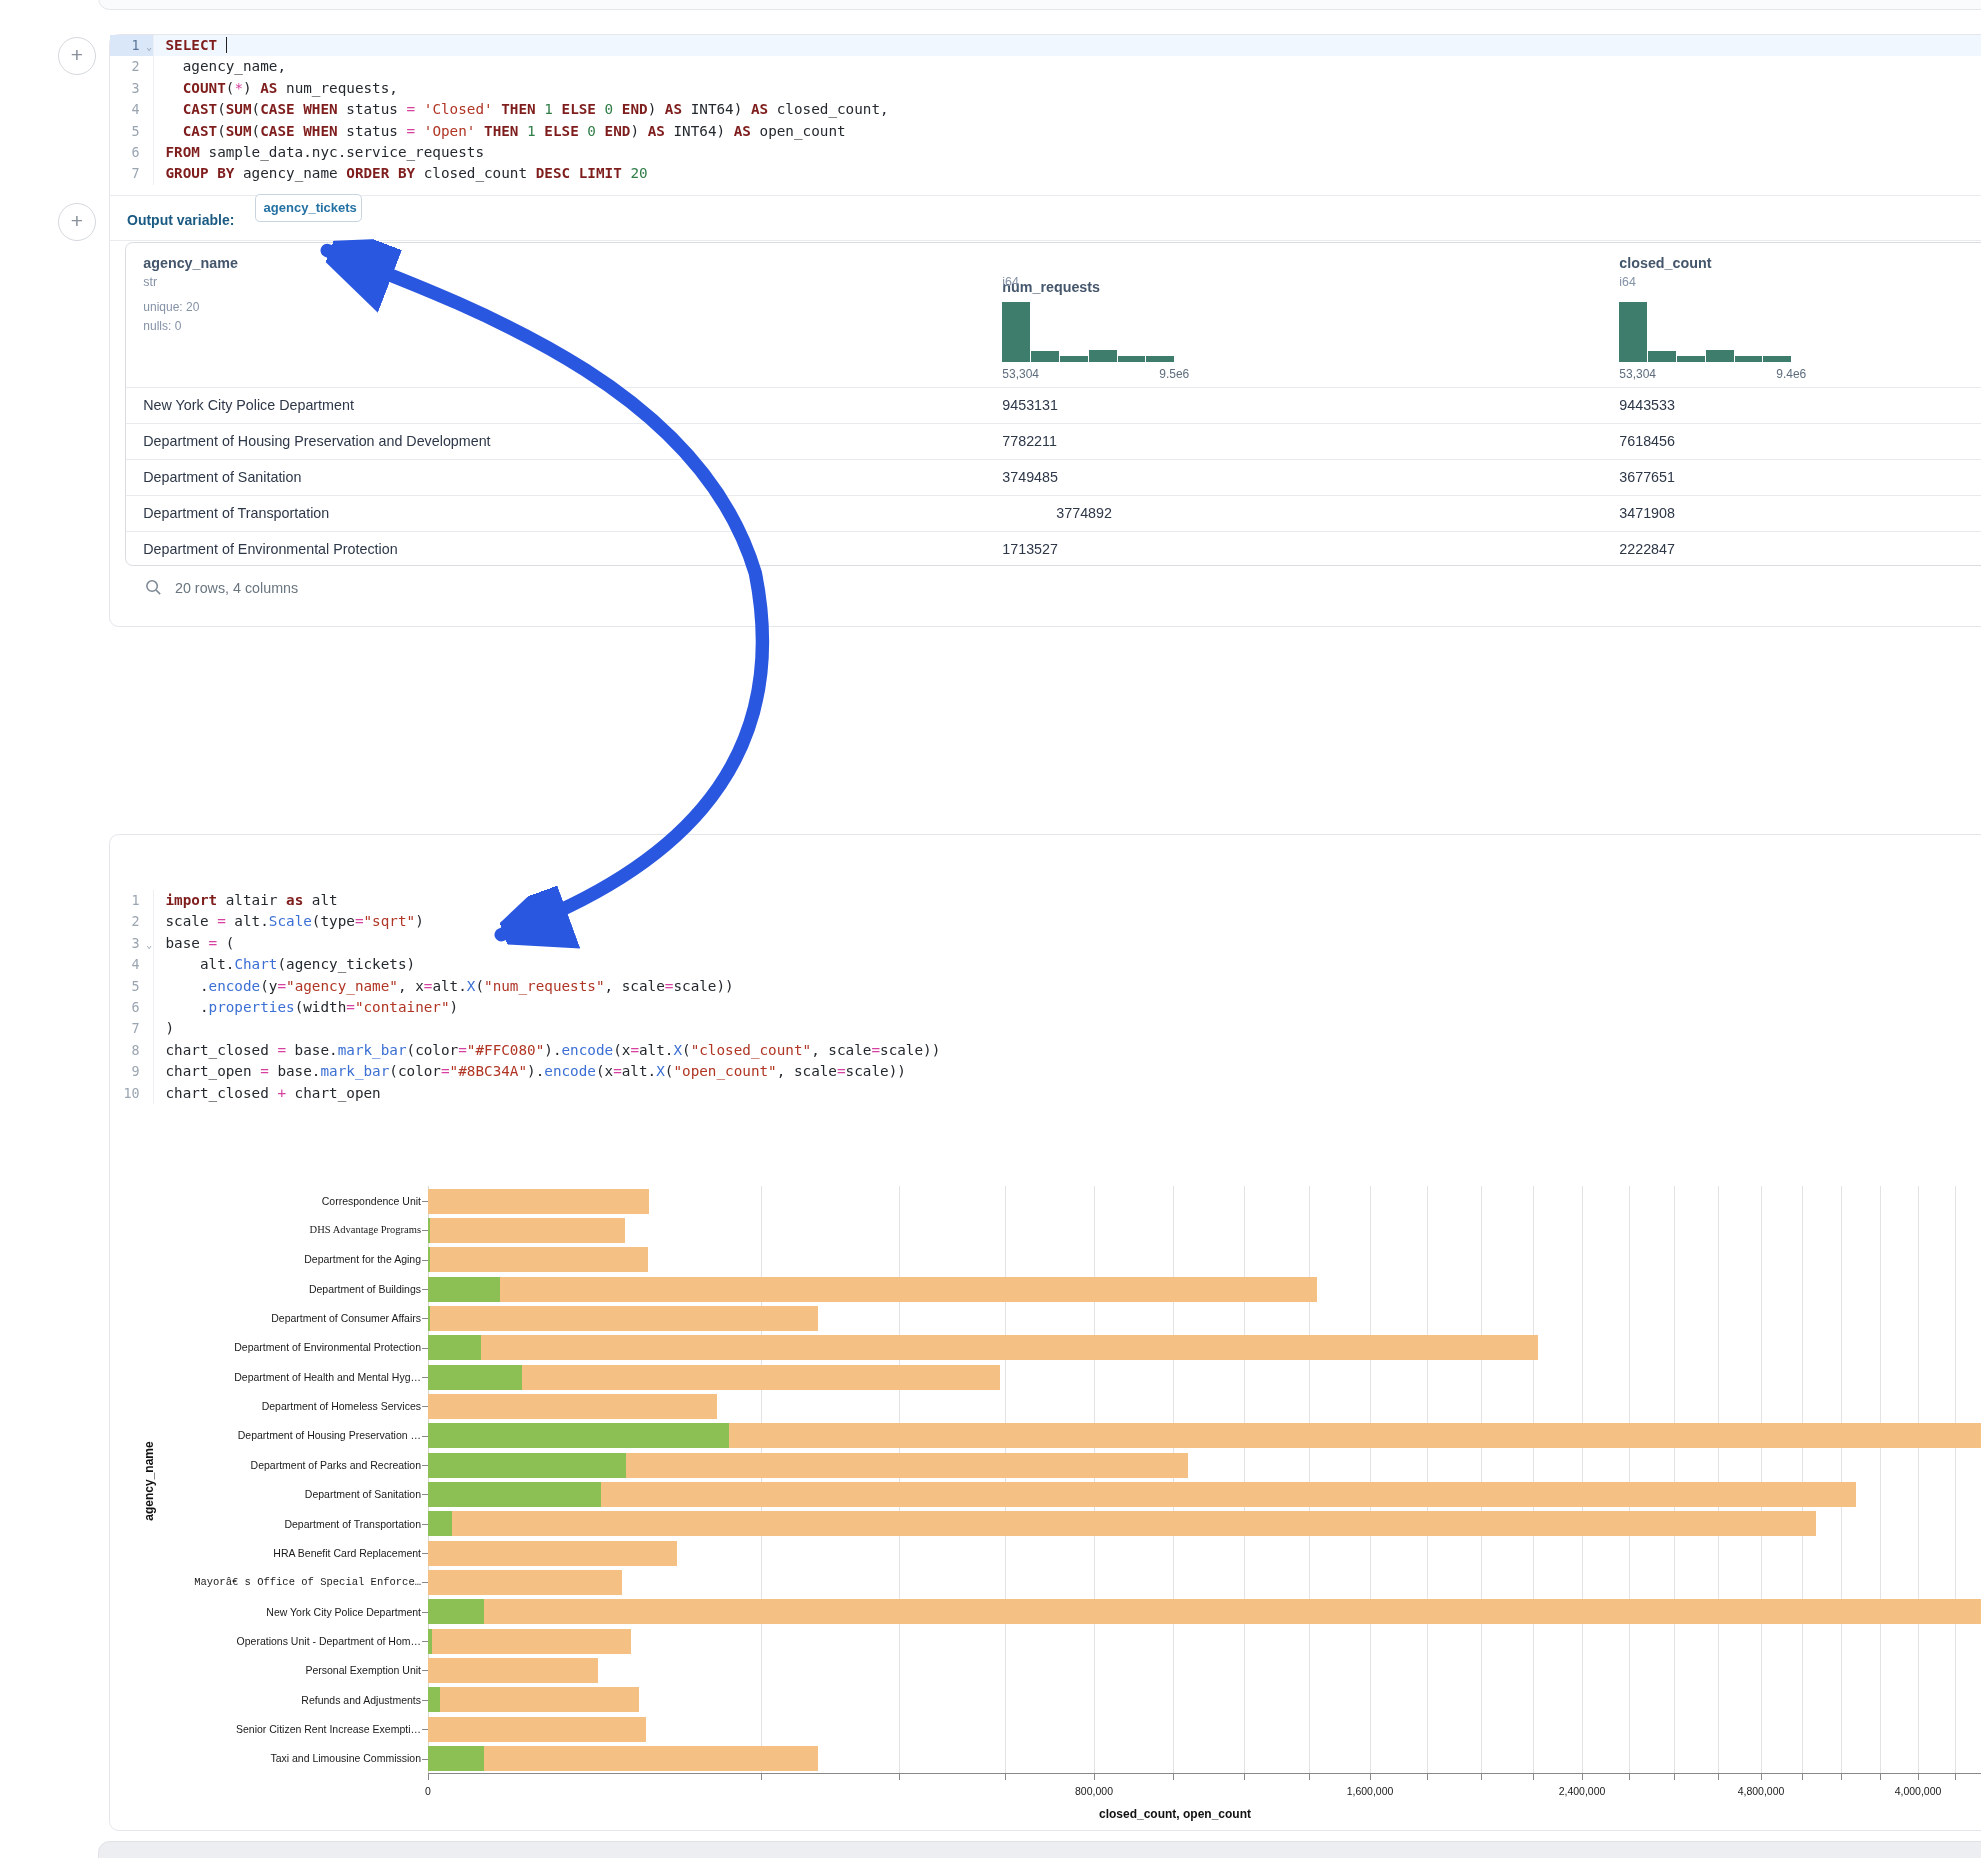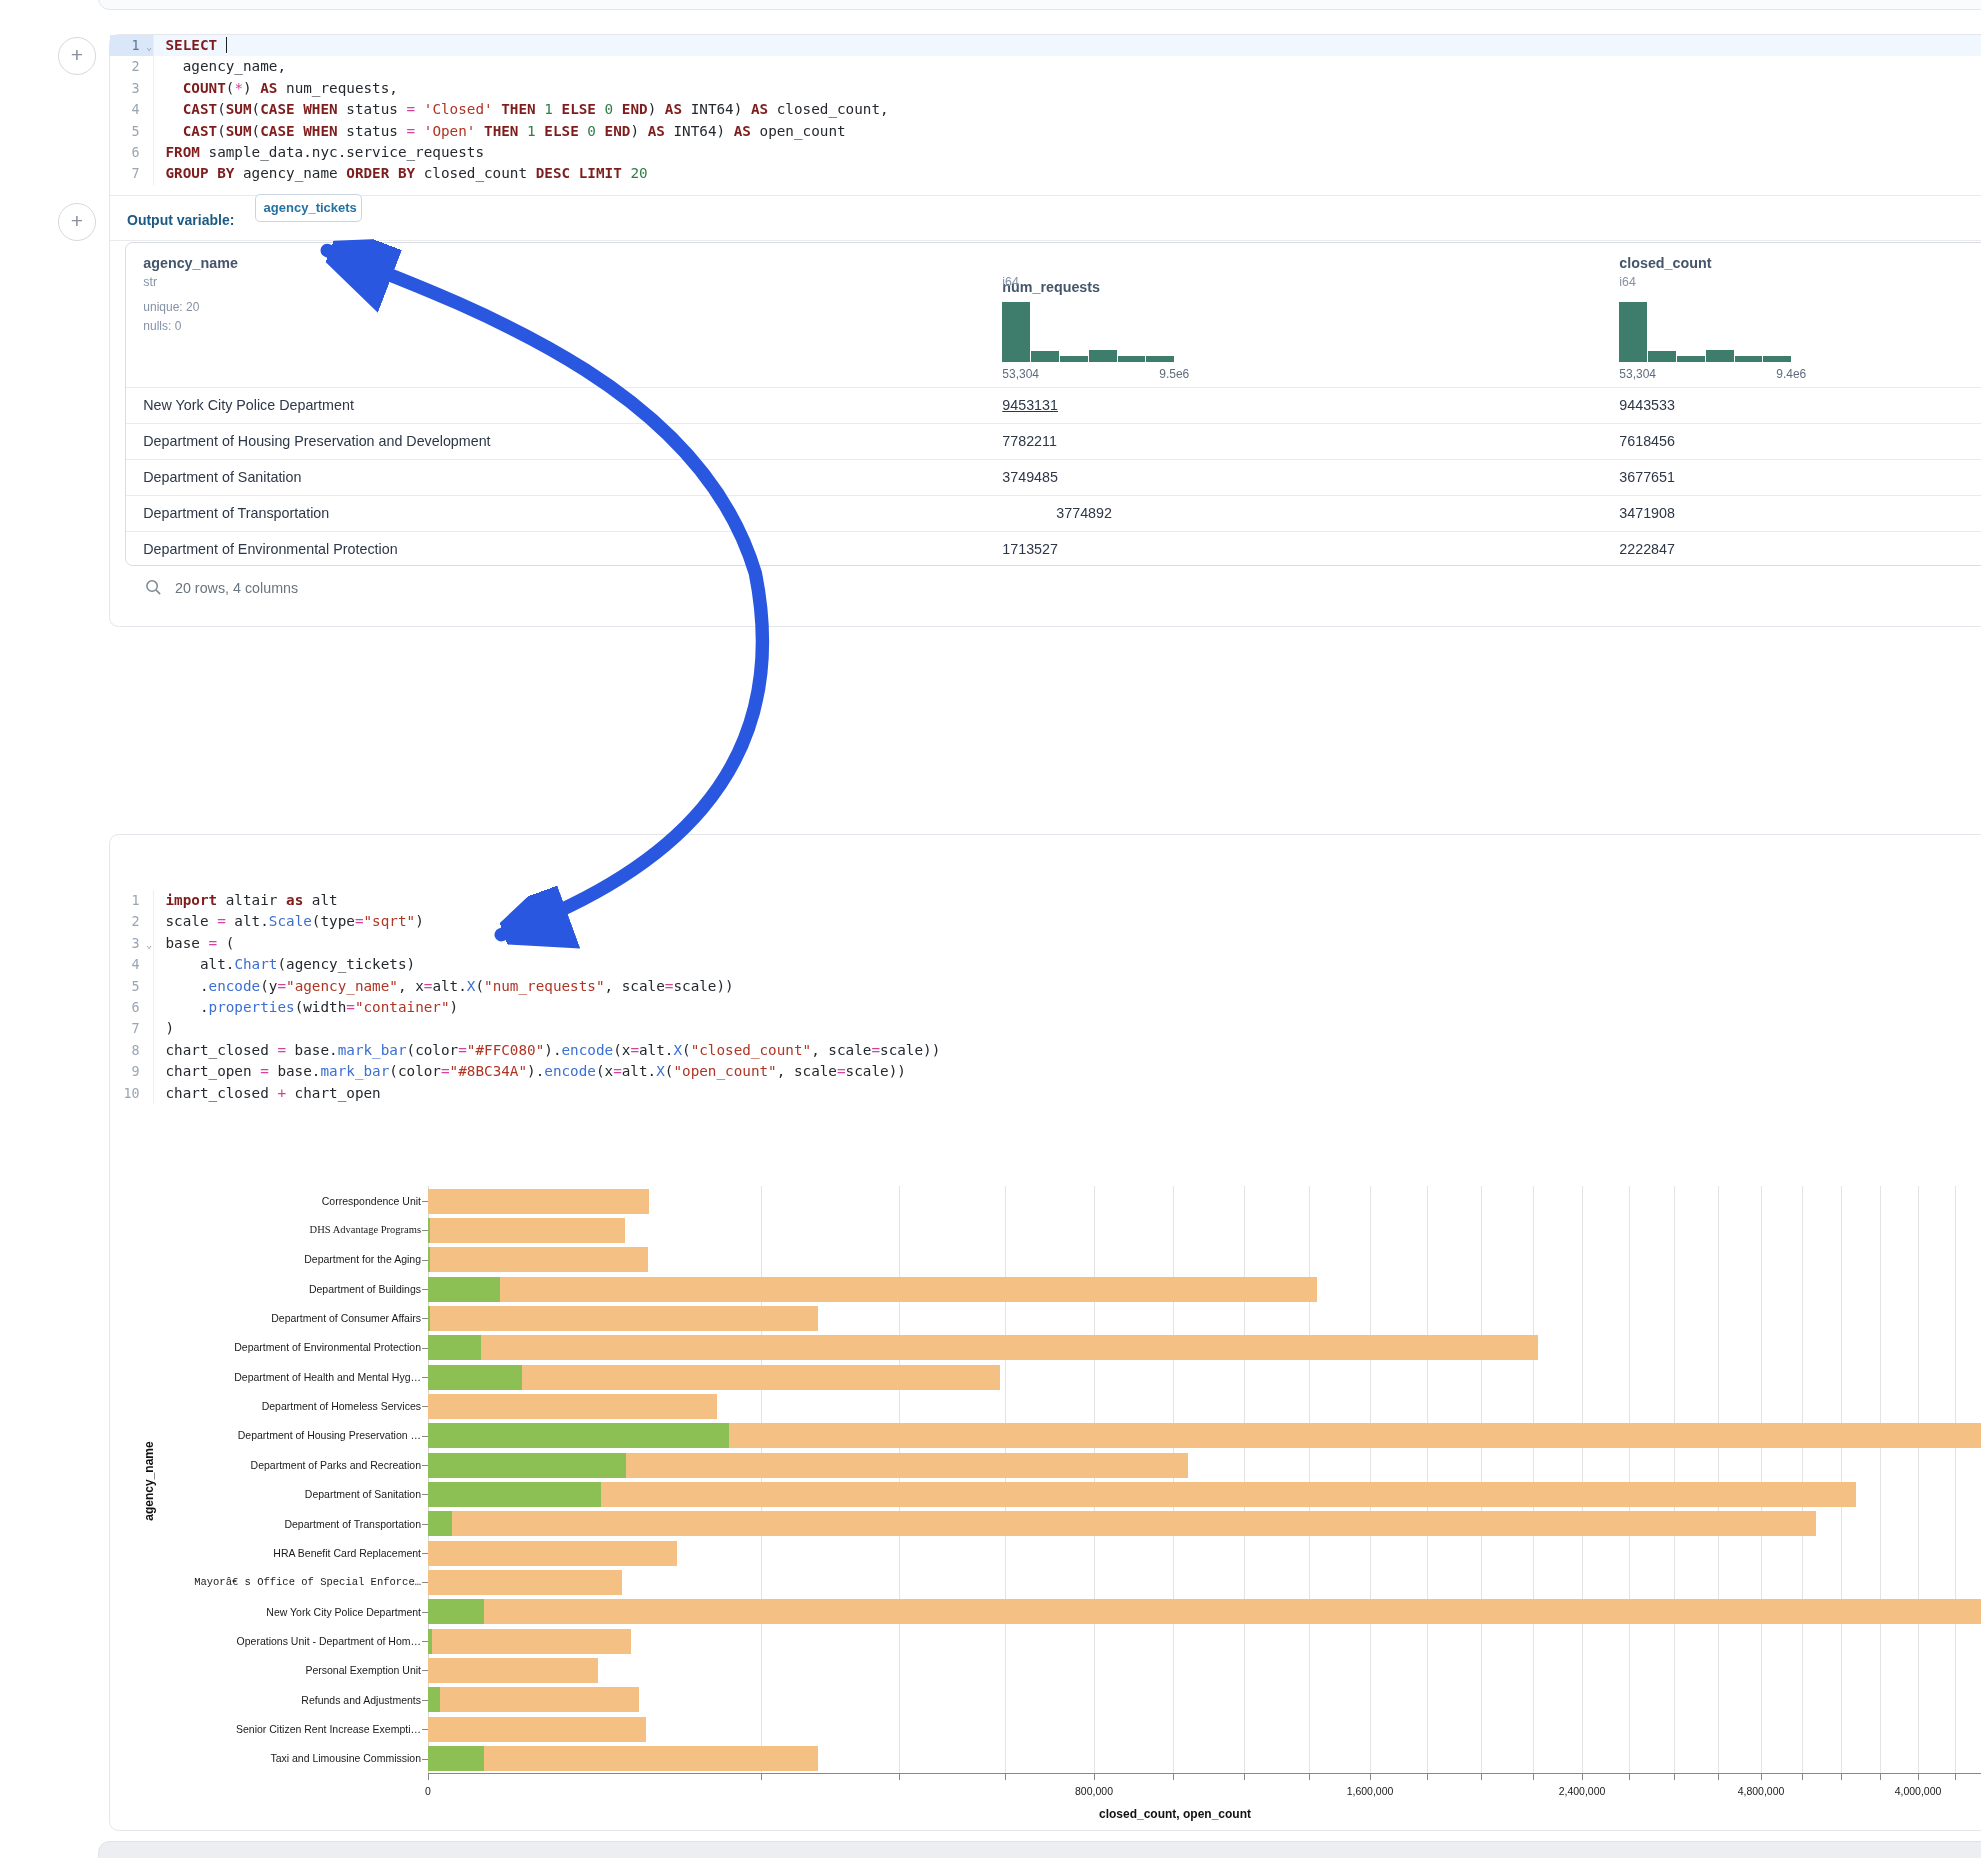--- a/index.html
+++ b/index.html
@@ -115,21 +115,21 @@
           <div style="height: 5.7px; background: rgb(62, 125, 108);"></div>
         </div>
         <div class="hist-lab" style="left: 1493px; top: 124px; width: 187px;">
           <span>53,304</span>
           <span>9.4e6</span>
         </div>
       </div>
     <div class="t-sep" style="top:144px;"></div>
     <div id="tbl-rows">
         <div class="t-cell" style="left: 17px; top: 154px;">New York City Police Department</div>
-        <div class="t-cell" style="left: 876px; top: 154px; text-decoration: underline;">9453131</div>
+        <div class="t-cell" style="left: 876px; top: 154px;">9453131</div>
         <div class="t-cell" style="left: 1493px; top: 154px;">9443533</div>
         <div class="t-cell" style="left: 17px; top: 190px;">Department of Housing Preservation and Development</div>
         <div class="t-cell" style="left: 876px; top: 190px;">7782211</div>
         <div class="t-cell" style="left: 1493px; top: 190px;">7618456</div>
         <div class="t-sep" style="top: 180px;"></div>
         <div class="t-cell" style="left: 17px; top: 226px;">Department of Sanitation</div>
         <div class="t-cell" style="left: 876px; top: 226px;">3749485</div>
         <div class="t-cell" style="left: 1493px; top: 226px;">3677651</div>
         <div class="t-sep" style="top: 216px;"></div>
         <div class="t-cell" style="left: 17px; top: 262px;">Department of Transportation</div>

